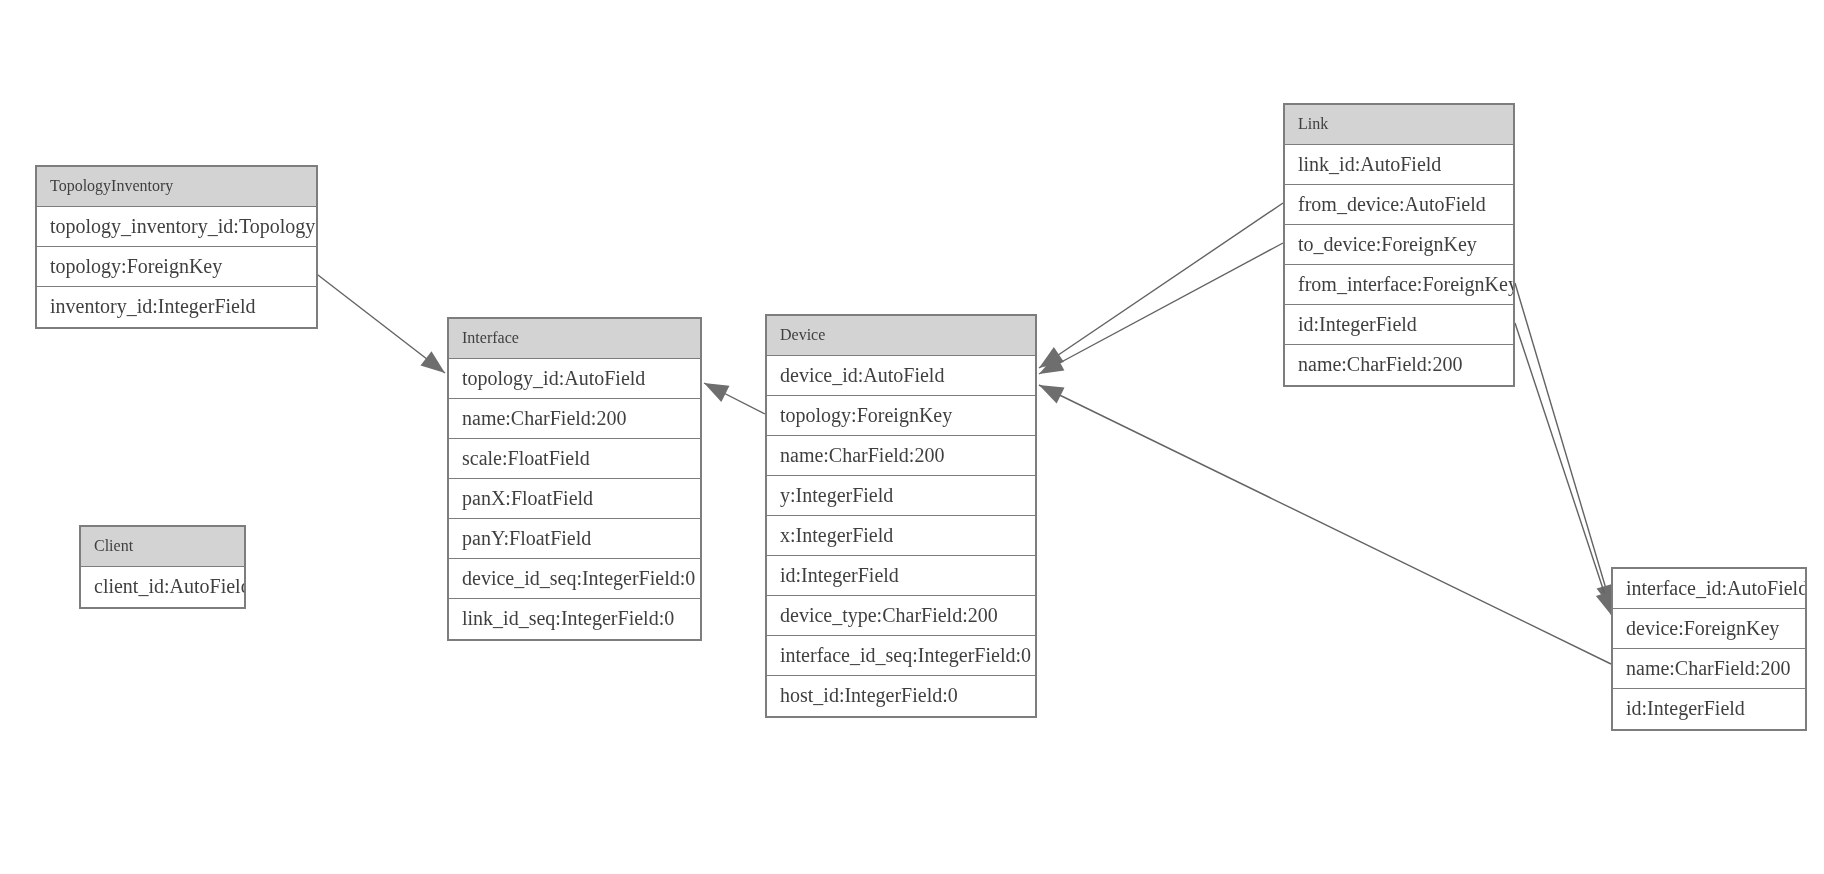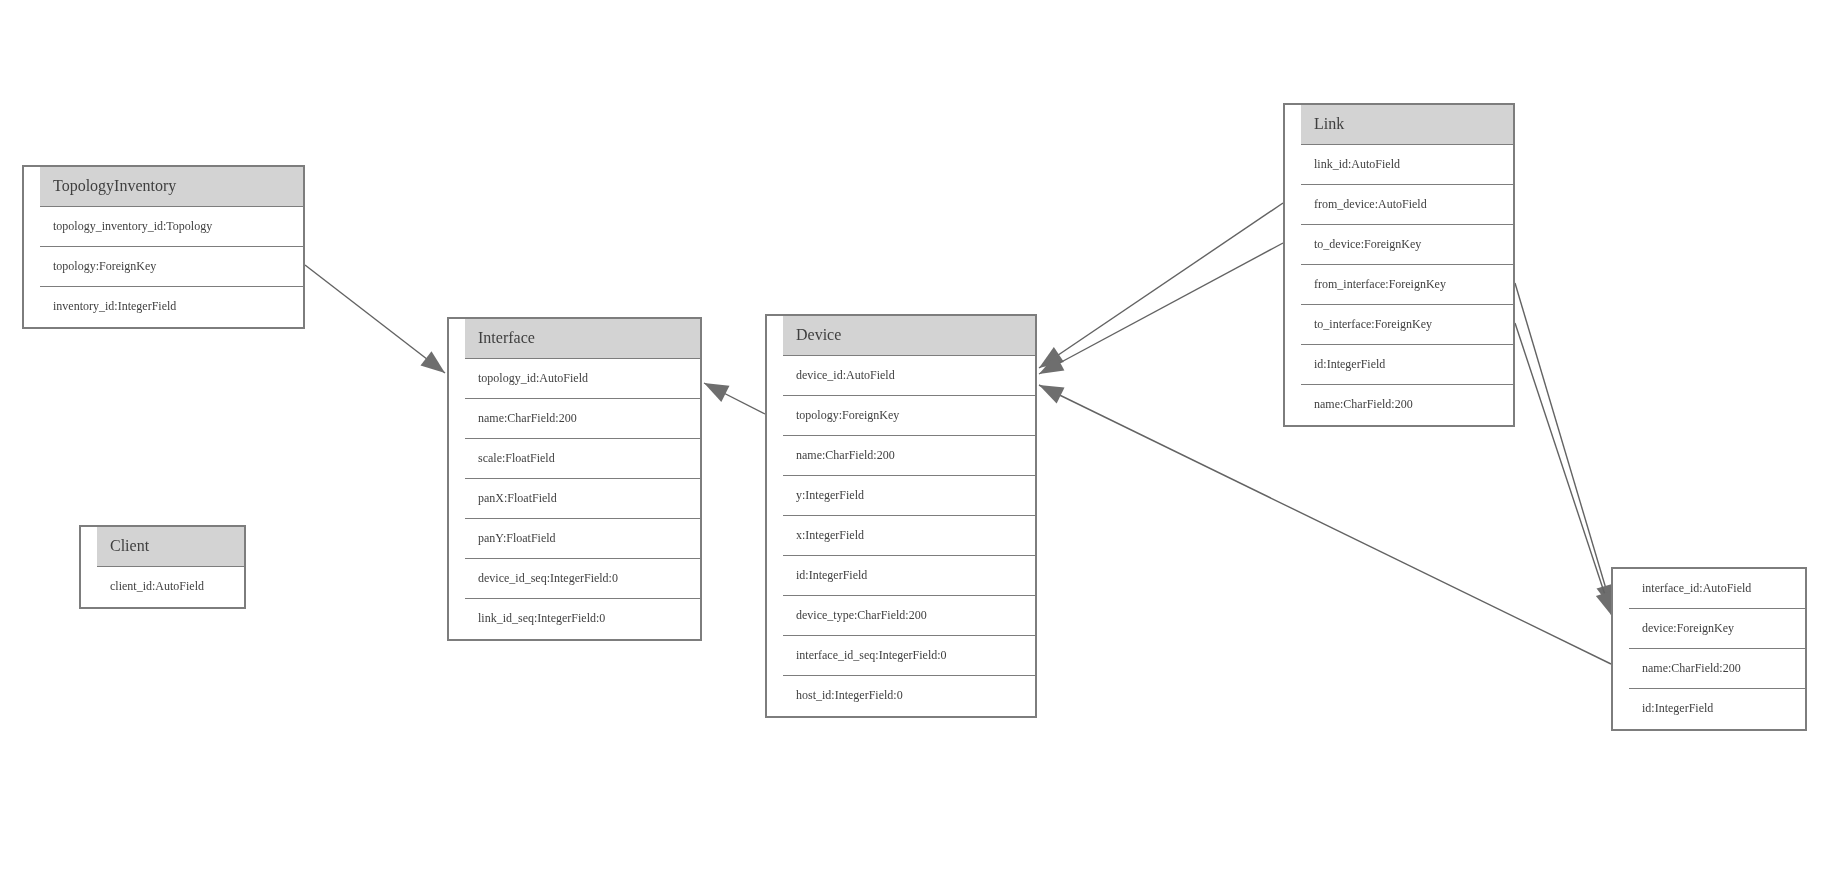--- a/index.html
+++ b/index.html
@@ -21,36 +21,35 @@
   svg.lines-layer{
     position:absolute;left:0;top:0;width:1824px;height:874px;
     z-index:1;
   }
   .entity{
     position:absolute;
     background:var(--row-fill);
     border:2px solid var(--border);
     box-sizing:border-box;
     z-index:2;
-    padding-left:16px;
   }
   .entity-header{
     height:40px;line-height:38px;
     background:var(--header-fill);
     border-bottom:1px solid var(--border);
     padding-left:13px;
     font-size:16px;color:var(--text);
     box-sizing:border-box;
     white-space:nowrap;overflow:hidden;
   }
   .entity-row{
     height:40px;line-height:39px;
     border-bottom:1px solid var(--border);
     padding-left:13px;
-    font-size:12px;color:var(--text);
+    font-size:20px;color:var(--text);
     box-sizing:border-box;
     background:var(--row-fill);
     white-space:nowrap;overflow:hidden;
   }
   .entity-row:last-child{border-bottom:none;}
 </style>
 </head>
 <body>
 
 <div class="canvas">
@@ -64,21 +63,21 @@
         <line x1="305" y1="265" x2="445" y2="373" stroke="#636363" stroke-width="1.4" marker-end="url(#arrow)"></line>
         <line x1="765" y1="414" x2="704" y2="383" stroke="#636363" stroke-width="1.4" marker-end="url(#arrow)"></line>
         <line x1="1283" y1="203" x2="1039" y2="368" stroke="#636363" stroke-width="1.4" marker-end="url(#arrow)"></line>
         <line x1="1283" y1="243" x2="1039" y2="374" stroke="#636363" stroke-width="1.4" marker-end="url(#arrow)"></line>
         <line x1="1611" y1="664" x2="1039" y2="385" stroke="#636363" stroke-width="1.4" marker-end="url(#arrow)"></line>
         <line x1="1515" y1="283" x2="1612" y2="609" stroke="#636363" stroke-width="1.4" marker-end="url(#arrow)"></line>
         <line x1="1515" y1="323" x2="1612" y2="616" stroke="#636363" stroke-width="1.4" marker-end="url(#arrow)"></line>
       </g>
   </svg>
 
-<div class="entity" style="left: 22px; top: 165px; width: 283px;">
+<div class="entity" style="left: 35px; top: 165px; width: 283px;">
       <div class="entity-header">TopologyInventory</div>
       <div class="entity-row">topology_inventory_id:Topology</div>
       <div class="entity-row">topology:ForeignKey</div>
       <div class="entity-row">inventory_id:IntegerField</div>
     </div>
     <div class="entity" style="left: 447px; top: 317px; width: 255px;">
       <div class="entity-header">Interface</div>
       <div class="entity-row">topology_id:AutoField</div>
       <div class="entity-row">name:CharField:200</div>
       <div class="entity-row">scale:FloatField</div>
@@ -102,21 +101,20 @@
       <div class="entity-row">device_type:CharField:200</div>
       <div class="entity-row">interface_id_seq:IntegerField:0</div>
       <div class="entity-row">host_id:IntegerField:0</div>
     </div>
     <div class="entity" style="left: 1283px; top: 103px; width: 232px;">
       <div class="entity-header">Link</div>
       <div class="entity-row">link_id:AutoField</div>
       <div class="entity-row">from_device:AutoField</div>
       <div class="entity-row">to_device:ForeignKey</div>
       <div class="entity-row">from_interface:ForeignKey</div>
-      <div class="entity-row">to_interface:ForeignKey</div>
       <div class="entity-row">id:IntegerField</div>
       <div class="entity-row">name:CharField:200</div>
     </div>
     <div class="entity" style="left: 1611px; top: 567px; width: 196px;">
       <div class="entity-row">interface_id:AutoField</div>
       <div class="entity-row">device:ForeignKey</div>
       <div class="entity-row">name:CharField:200</div>
       <div class="entity-row">id:IntegerField</div>
     </div>
   </div>

